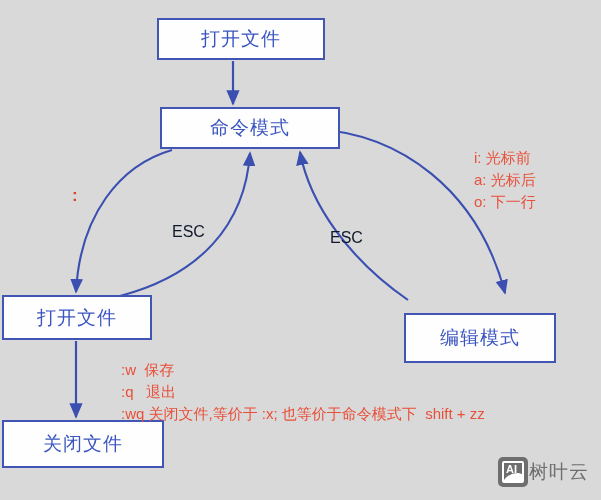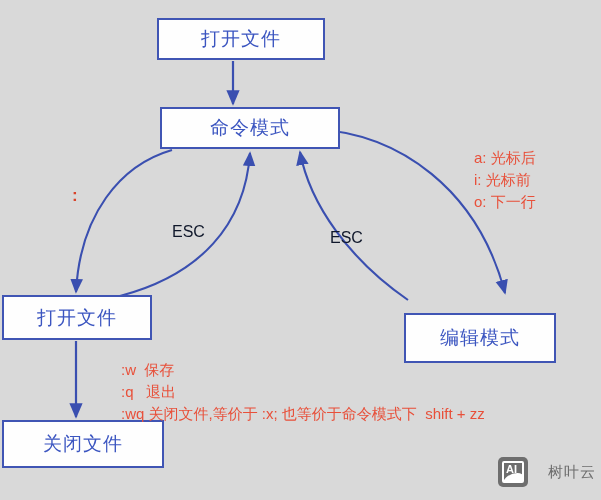--- a/index.html
+++ b/index.html
@@ -63,21 +63,21 @@
   .anno-line {
     display: block;
     white-space: pre;
   }
   #watermark {
     position: absolute;
     left: 498px;
     top: 457px;
     display: flex;
     align-items: center;
-    gap: 20px;
+    gap: 1px;
     z-index: 6;
   }
   #wm-badge {
     position: relative;
     width: 30px;
     height: 30px;
     background: #6e6e6e;
     border-radius: 5px;
     display: flex;
     align-items: flex-start;
@@ -107,21 +107,21 @@
     position: absolute;
     left: -2px;
     bottom: -6px;
     width: 26px;
     height: 14px;
     background: #ffffff;
     border-radius: 60% 40% 0 0 / 100% 100% 0 0;
   }
   #wm-text {
     color: #6e6e6e;
-    font-size: 15px;
+    font-size: 19px;
     letter-spacing: 1px;
   }
 </style>
 </head>
 <body>
 
 <div id="canvas">
 
   <svg id="edges" viewBox="0 0 601 500" width="601" height="500">
     <defs>
@@ -163,22 +163,22 @@
     <span>关闭文件</span>
   </div>
 
   <div class="edge-label colon" style="left:72px; top:186px;">:</div>
 
   <div class="edge-label" style="left:172px; top:223px;">ESC</div>
 
   <div class="edge-label" style="left:330px; top:229px;">ESC</div>
 
   <div class="anno" style="left:474px; top:147px;">
+    <span class="anno-line">i: 光标前</span>
     <span class="anno-line">a: 光标后</span>
-    <span class="anno-line">i: 光标前</span>
     <span class="anno-line">o: 下一行</span>
   </div>
 
   <div class="anno" style="left:121px; top:359px;">
     <span class="anno-line">:w  保存</span>
     <span class="anno-line">:q   退出</span>
     <span class="anno-line">:wq 关闭文件,等价于 :x; 也等价于命令模式下  shift + zz</span>
   </div>
 
   <div id="watermark">

